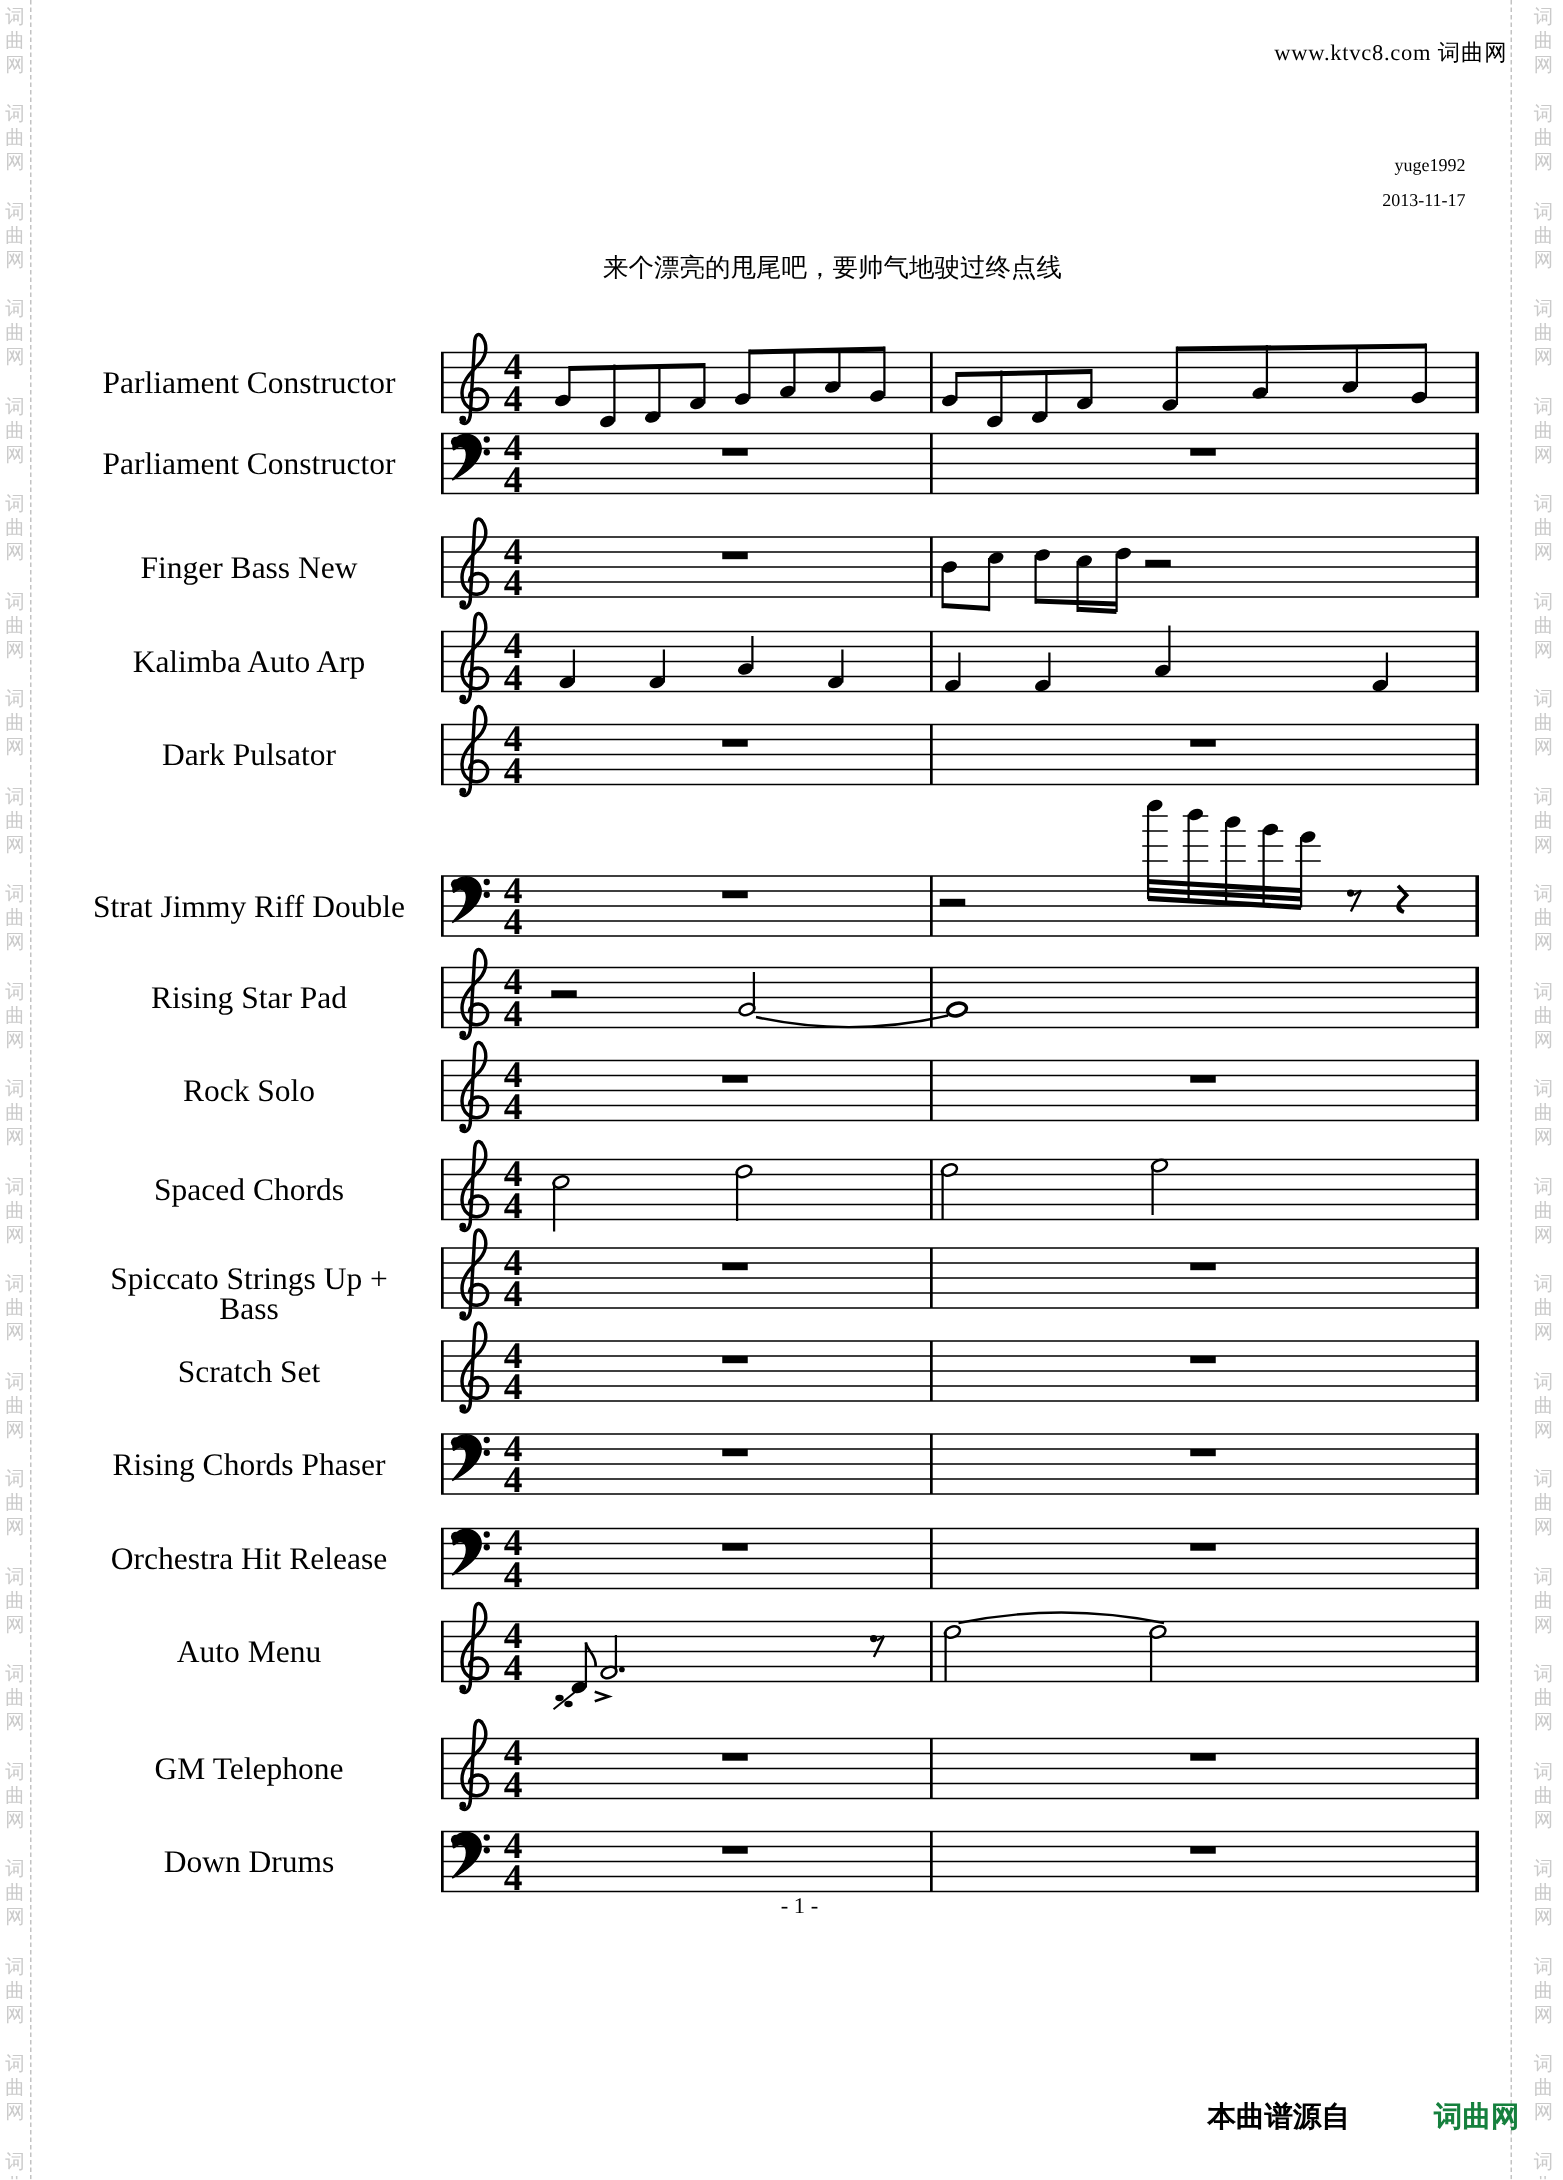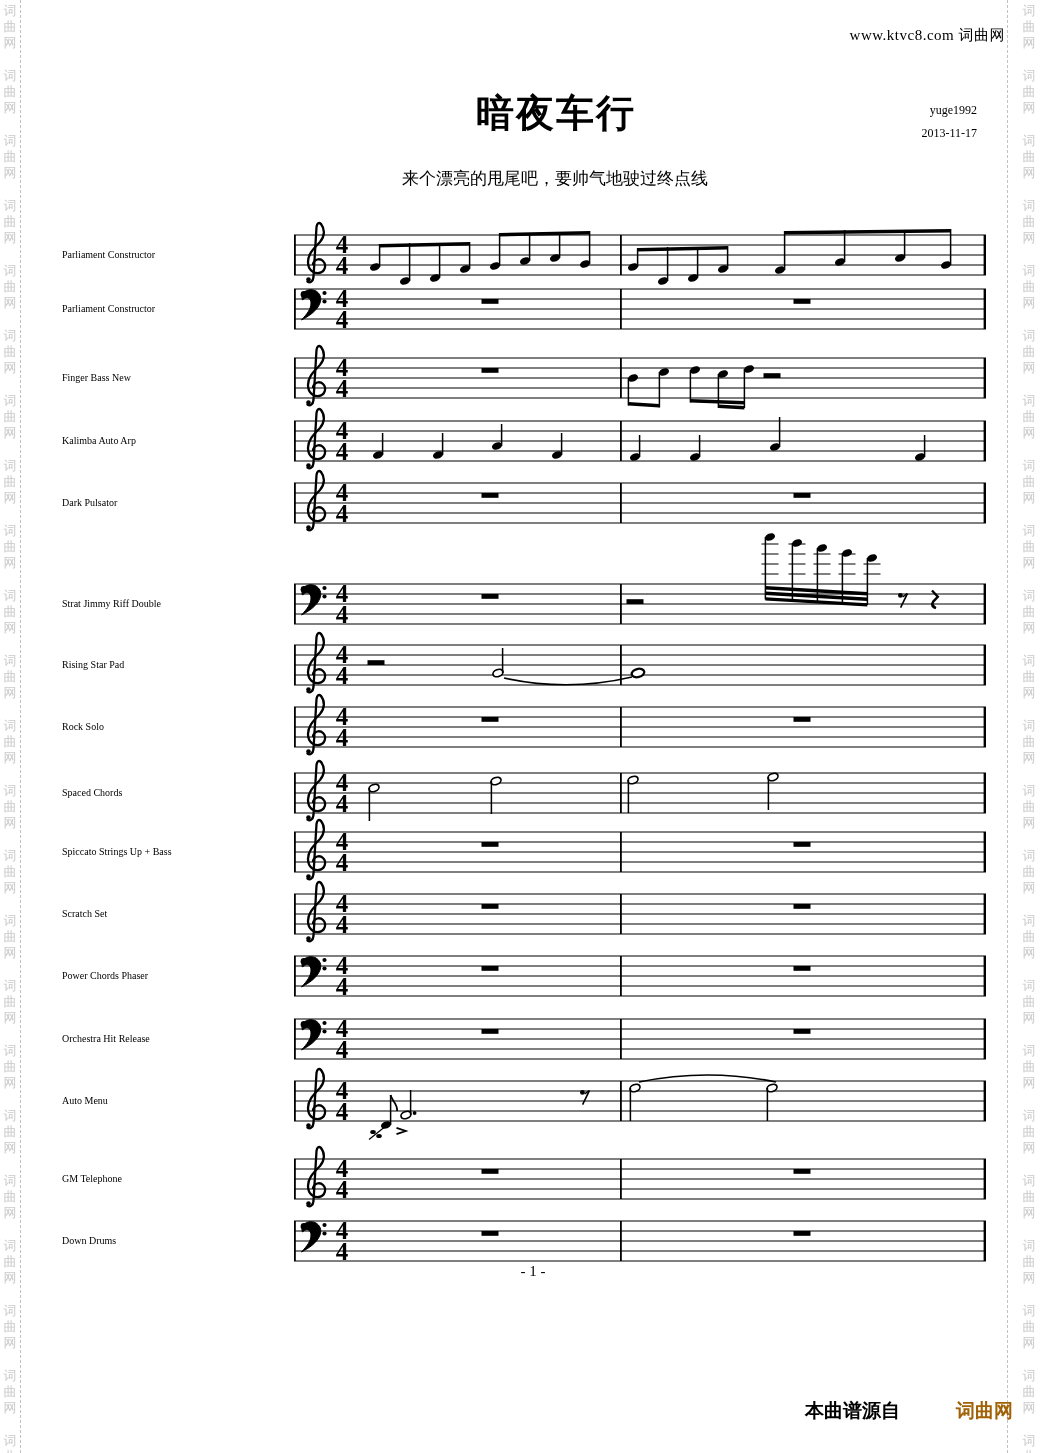--- a/index.html
+++ b/index.html
@@ -11,21 +11,21 @@
   .wm .g{margin-bottom:17px;}
   .wm .g span{display:block;height:16px;}
   .site{position:absolute;top:26px;right:37px;font-family:Liberation Serif, serif;
         font-size:15px;letter-spacing:.5px;}
   .title{position:absolute;top:88px;left:356px;width:400px;text-align:center;
          font-size:38px;font-weight:bold;letter-spacing:2px;}
   .subtitle{position:absolute;top:136px;left:295px;width:520px;text-align:center;font-size:17px;margin-top:31px;}
   .author,.date{position:absolute;right:65px;text-align:right;font-size:12px;}
   .author{top:103px;}
   .date{top:126px;}
-  .slabel{position:absolute;left:62px;width:228px;text-align:left;font-size:10px;line-height:20px;}
+  .slabel{position:absolute;left:52px;width:228px;text-align:center;font-size:21px;line-height:20px;}
   .score-svg{position:absolute;left:0;top:0;}
   .pagenum{position:absolute;top:1263px;left:483px;width:100px;text-align:center;font-size:15px;}
   .src-label{position:absolute;top:1398px;left:805px;font-size:19px;font-weight:bold;
              font-family:Liberation Mono, monospace;}
   .src-site{position:absolute;top:1398px;left:956px;font-size:19px;font-weight:bold;
             font-family:"Liberation Sans",sans-serif;}
 </style>
 </head>
 <body>
 
@@ -261,21 +261,20 @@
         <span>网</span>
       </div>
       <div class="g">
         <span>词</span>
         <span>曲</span>
       </div>
     </div>
 
   <div class="site">www.ktvc8.com 词曲网</div>
 
-  <div class="title">暗夜车行</div>
   <div class="subtitle">来个漂亮的甩尾吧，要帅气地驶过终点线</div>
   <div class="author">yuge1992</div>
   <div class="date">2013-11-17</div>
 
   <svg id="score-svg" class="score-svg" width="1042" height="1453" viewBox="0 0 1042 1453">
       <g transform="translate(294,235)">
         <rect x="0" y="-0.5" width="692" height="1" fill="#000"></rect>
         <rect x="0" y="9.5" width="692" height="1" fill="#000"></rect>
         <rect x="0" y="19.5" width="692" height="1" fill="#000"></rect>
         <rect x="0" y="29.5" width="692" height="1" fill="#000"></rect>
@@ -676,22 +675,22 @@
   <div class="slabel" style="top:299px">Parliament Constructor</div>
   <div class="slabel" style="top:368px">Finger Bass New</div>
   <div class="slabel" style="top:431px">Kalimba Auto Arp</div>
   <div class="slabel" style="top:493px">Dark Pulsator</div>
   <div class="slabel" style="top:594px">Strat Jimmy Riff Double</div>
   <div class="slabel" style="top:655px">Rising Star Pad</div>
   <div class="slabel" style="top:717px">Rock Solo</div>
   <div class="slabel" style="top:783px">Spaced Chords</div>
   <div class="slabel" style="top:842px">Spiccato Strings Up + Bass</div>
   <div class="slabel" style="top:904px">Scratch Set</div>
-  <div class="slabel" style="top:966px">Power Chords Phaser</div>
+  <div class="slabel" style="top:966px">Rising Chords Phaser</div>
   <div class="slabel" style="top:1029px">Orchestra Hit Release</div>
   <div class="slabel" style="top:1091px">Auto Menu</div>
   <div class="slabel" style="top:1169px">GM Telephone</div>
   <div class="slabel" style="top:1231px">Down Drums</div>
 
   <div class="pagenum">- 1 -</div>
   <div class="src-label">本曲谱源自</div>
-  <div class="src-site" style="color: #a16207;">词曲网</div>
+  <div class="src-site" style="color: #15803d;">词曲网</div>
 </div>
 
 </body></html>

